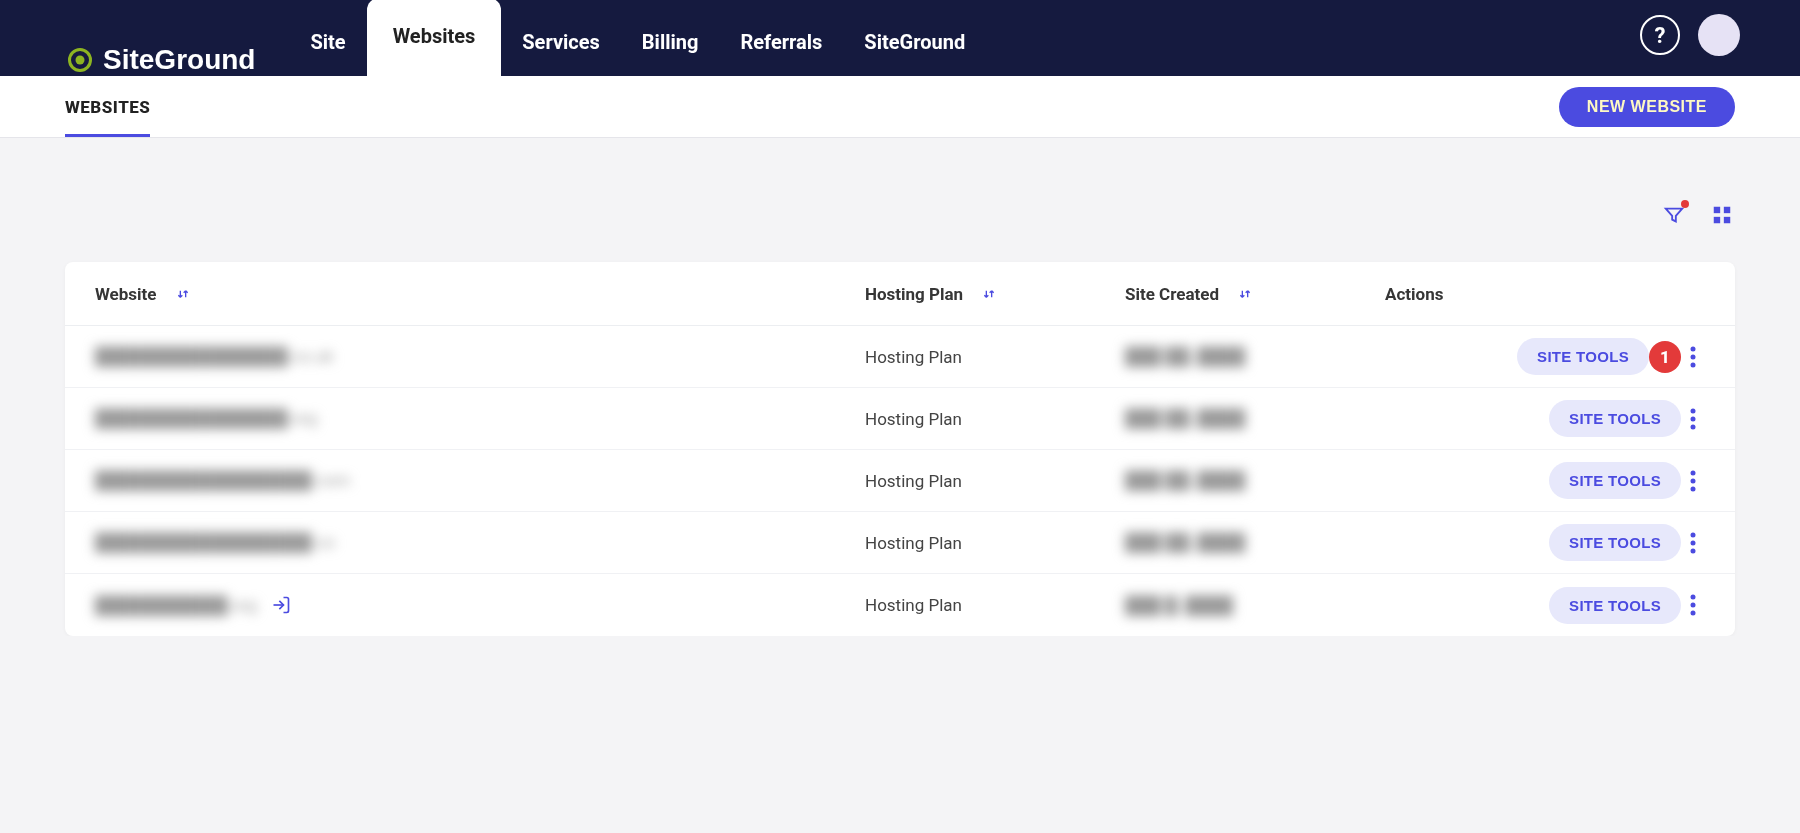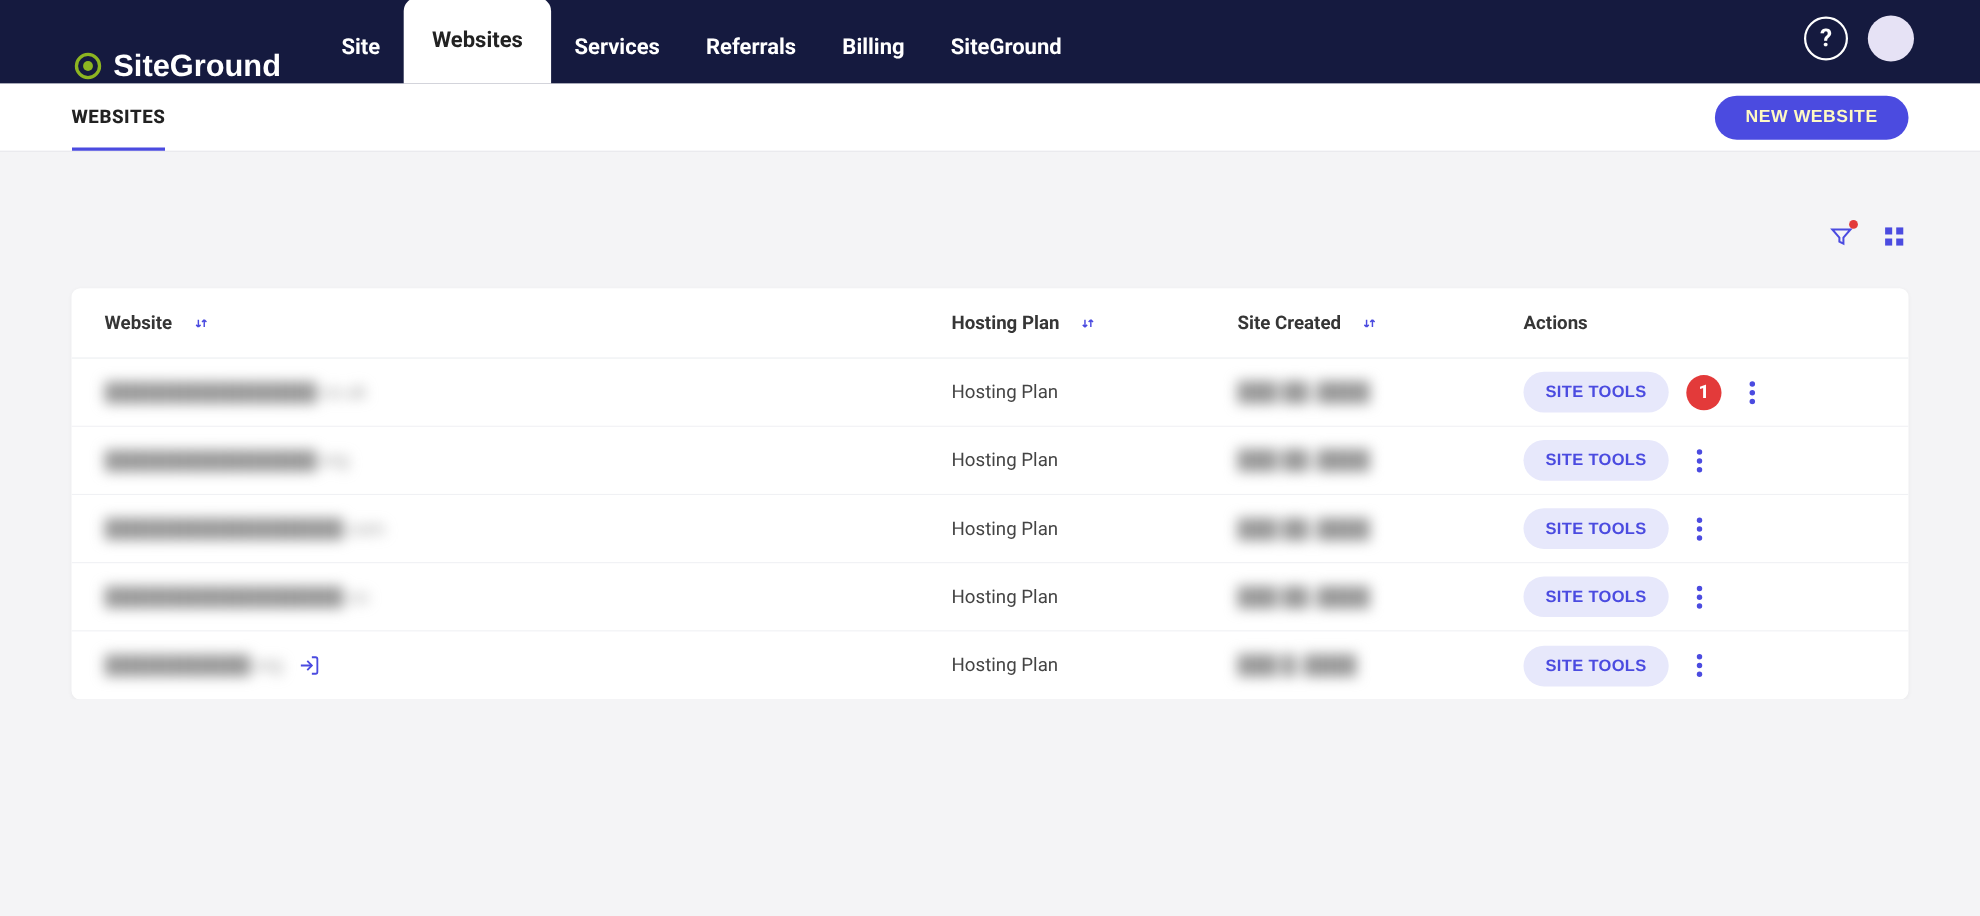--- a/index.html
+++ b/index.html
@@ -39,42 +39,42 @@
   .th { font-weight:700; font-size:17px; color:#363636; display:flex; align-items:center; gap:18px;}
   .th.sortable{cursor:pointer;}
   .th.right{}
   .sort-icon{ color:#4b4be0;}
   .trow { height:62px; border-bottom:1px solid #f0f1f4;}
   .trow:last-child{border-bottom:none;}
   .td { font-size:17px; color:#444;}
   .blur { filter: blur(6px); color:#999; white-space:nowrap; overflow:hidden;}
   .site-cell{display:flex;align-items:center;gap:14px;}
   .login-icon{color:#4b4be0; display:inline-flex;}
-  .actions-cell{ display:flex; align-items:center; justify-content:flex-start; gap:16px;}
+  .actions-cell{ display:flex; align-items:center; justify-content:flex-end; }
   .site-tools-btn{ background:#e7e8fb; color:#4b4be0; border:none; border-radius:999px; padding:10px 20px; font-weight:800; font-size:15px; letter-spacing:0.3px; cursor:pointer;}
   .kebab{ width:24px; display:flex; align-items:center; justify-content:center; cursor:pointer;}
   .annot-badge{ width:32px;height:32px;border-radius:50%;background:#e33a3a;color:#fff;display:flex;align-items:center;justify-content:center;font-weight:800;font-size:17px;}
 </style>
 </head>
 <body>
 
 <header class="topnav">
   <div class="logo">
     <svg class="swirl" viewBox="0 0 40 40">
         <circle cx="20" cy="20" r="14" fill="none" stroke="#8db521" stroke-width="4"></circle>
         <circle cx="20" cy="20" r="6" fill="#8db521"></circle>
       </svg>
     <span>SiteGround</span>
   </div>
   <nav class="nav-items">
     <div class="nav-item">Site</div>
     <div class="nav-item active">Websites</div>
     <div class="nav-item">Services</div>
+    <div class="nav-item">Billing</div>
     <div class="nav-item">Referrals</div>
-    <div class="nav-item">Billing</div>
     <div class="nav-item">SiteGround</div>
   </nav>
   <div class="nav-right">
     <div class="help-circle">
         <span>?</span>
       </div>
     <div class="avatar"></div>
   </div>
 </header>
 

